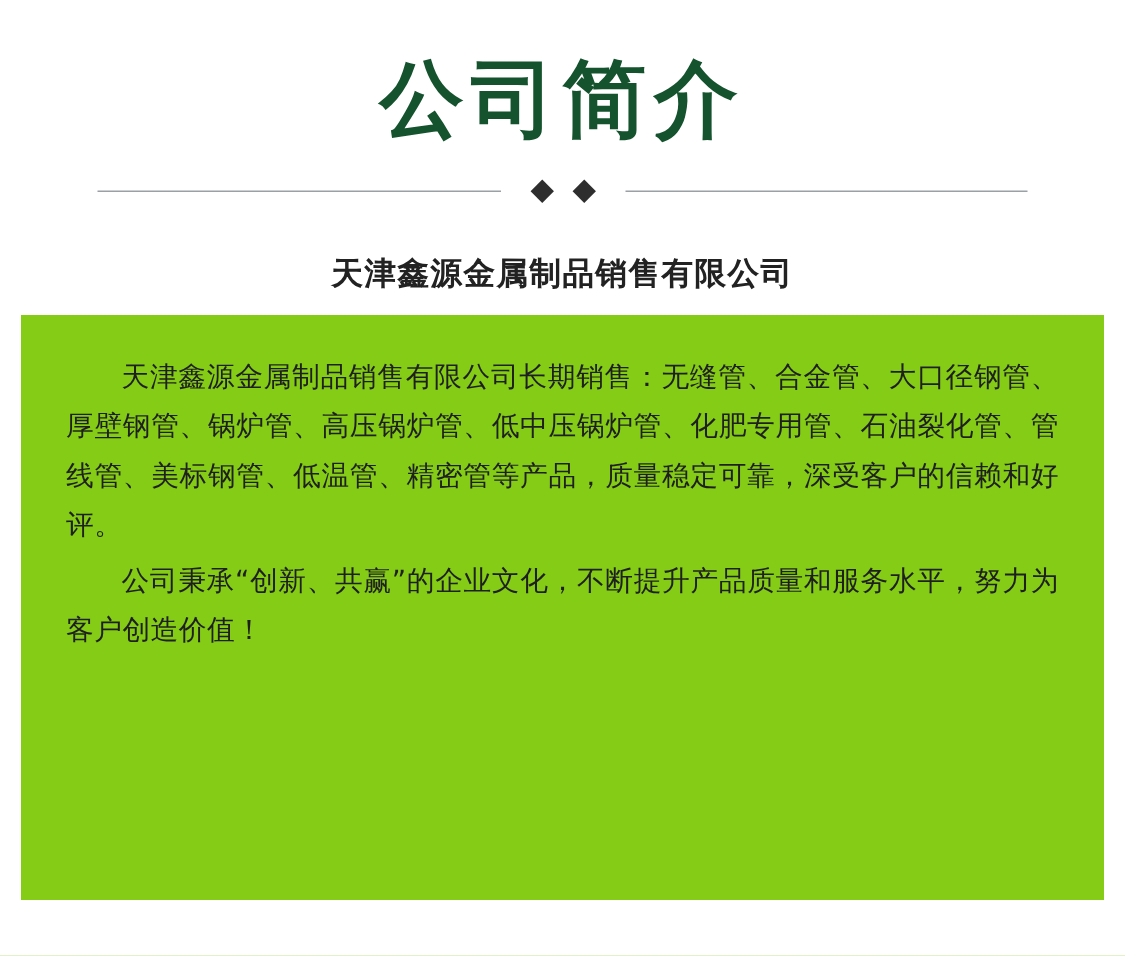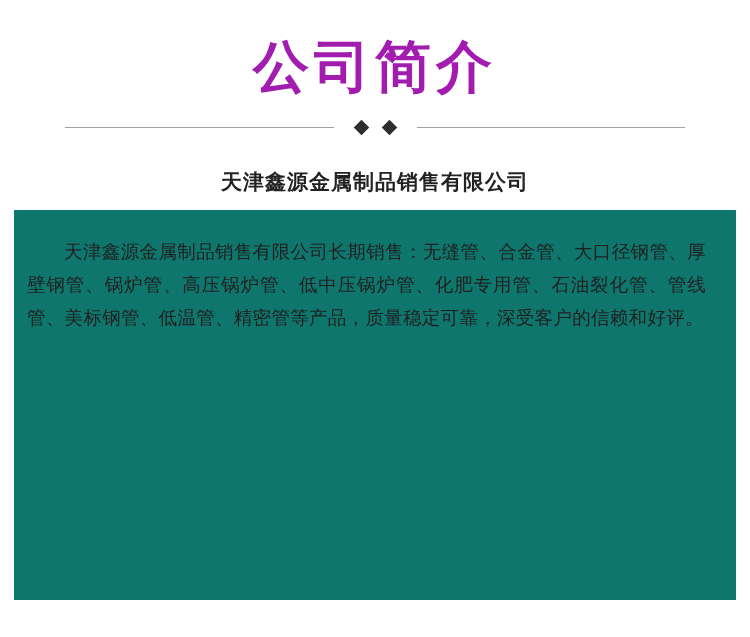--- a/index.html
+++ b/index.html
@@ -27,21 +27,21 @@
   .header {
     padding-top: 34px;
     text-align: center;
   }
 
   .main-title {
     font-size: 56px;
     line-height: 1.18;
     font-weight: bold;
     letter-spacing: 5px;
-    color: #a21caf;
+    color: #14532d;
     font-family: "DejaVu Sans", "Liberation Sans", sans-serif;
   }
 
   
   .divider {
     margin: 18px auto 0 auto;
     width: 620px;
     height: 18px;
     display: flex;
     align-items: center;
@@ -76,23 +76,23 @@
     font-family: "DejaVu Sans", "Liberation Sans", sans-serif;
   }
 
   
   .panel {
     position: absolute;
     left: 14px;
     top: 210px;
     width: 722px;
     height: 390px;
-    background: #0f766e;
+    background: #84cc16;
     box-sizing: border-box;
-    padding: 26px 30px 20px 13px;
+    padding: 26px 30px 20px 30px;
   }
 
   .panel p {
     margin: 0 0 2px 0;
     font-size: 18.5px;
     line-height: 1.78;
     letter-spacing: 0.3px;
     color: #1f1f1f;
     text-indent: 2em;
     text-align: justify;
@@ -117,15 +117,16 @@
         <span class="diamond"></span>
       </div>
       <div class="line"></div>
     </div>
 
     <div class="sub-title">天津鑫源金属制品销售有限公司</div>
   </div>
 
   <div class="panel">
     <p>天津鑫源金属制品销售有限公司长期销售：无缝管、合金管、大口径钢管、厚壁钢管、锅炉管、高压锅炉管、低中压锅炉管、化肥专用管、石油裂化管、管线管、美标钢管、低温管、精密管等产品，质量稳定可靠，深受客户的信赖和好评。</p>
+    <p>公司秉承“创新、共赢”的企业文化，不断提升产品质量和服务水平，努力为客户创造价值！</p>
   </div>
 
 </div>
 
 </body></html>

